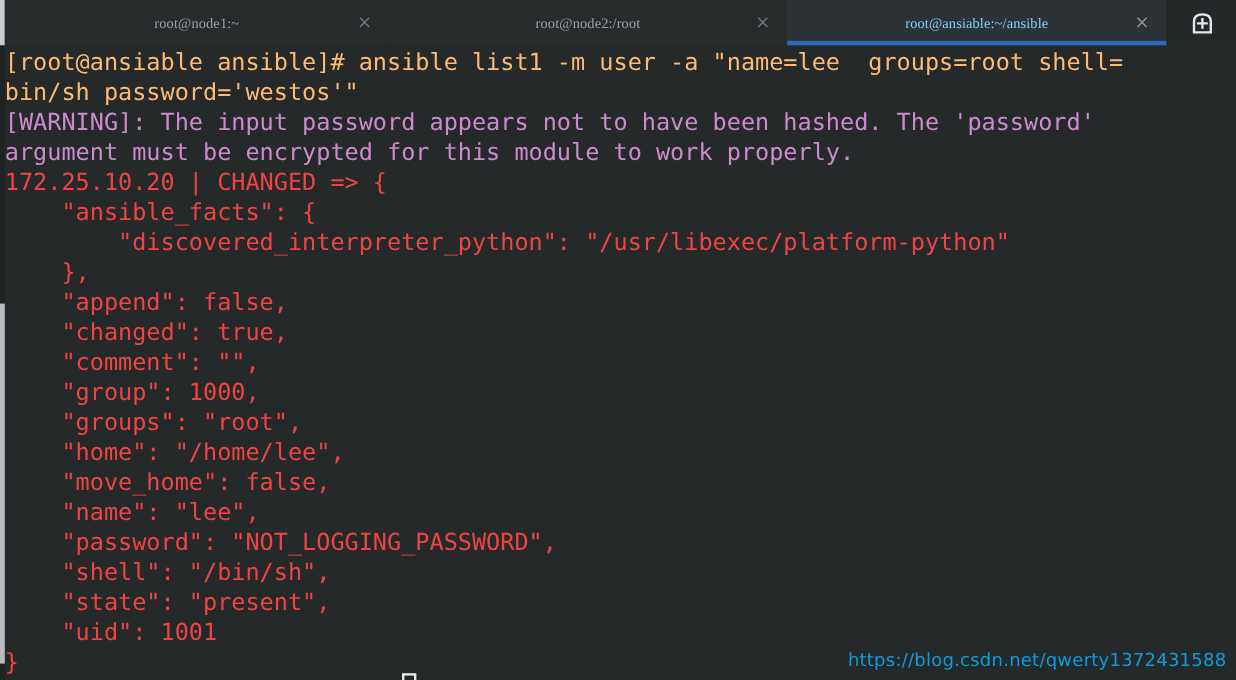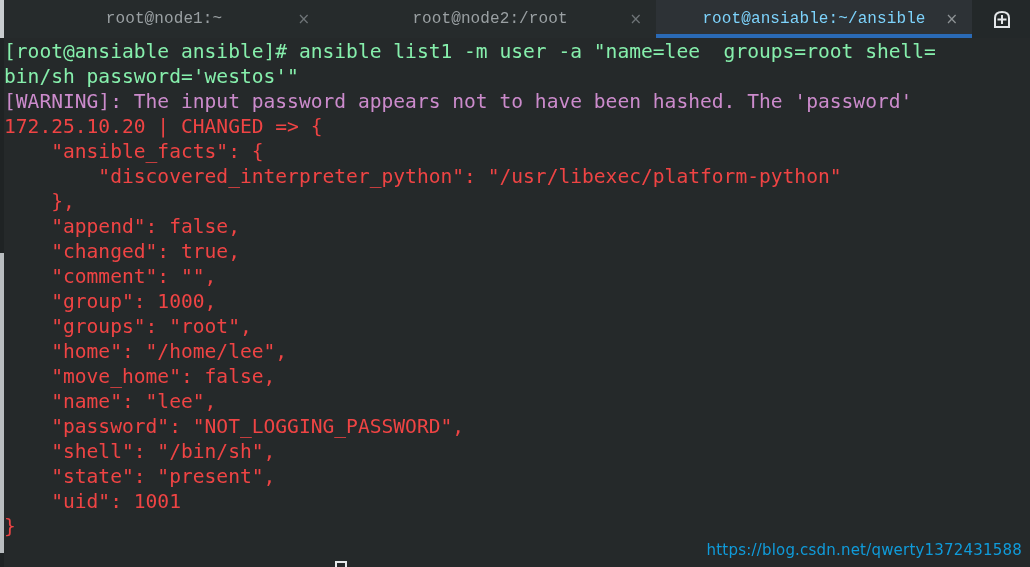--- a/index.html
+++ b/index.html
@@ -46,22 +46,22 @@
     align-items: center;
     justify-content: center;
     height: 38px;
     box-sizing: border-box;
     background: #232829;
     flex: 0 0 auto;
   }
   .tab.inactive { background: #262b2c; }
   .tab.active   { background: #2d3236; }
   .tab-label {
-    font-family: Liberation Mono, monospace;
-    font-size: 16px;
+    font-family: Liberation Serif, serif;
+    font-size: 12px;
     color: #9aa0a3;
     letter-spacing: 0.1px;
     white-space: nowrap;
     text-align: right;
   }
   .tab.active .tab-label {
     color: #7dd3fc;
   }
   .tab-close {
     position: absolute;
@@ -126,21 +126,21 @@
     padding-top: 1px;
   }
   .line {
     font-family: "DejaVu Sans Mono", monospace;
     font-size: 19.6px;
     line-height: 25px;
     white-space: pre;
     letter-spacing: 0px;
     height: 25px;
   }
-  .c-white   { color: #86efac; }
+  .c-white   { color: #fdba74; }
   .c-magenta { color: #cc8bcc; }
   .c-yellow  { color: #ef4444; }
 
   .cursor-block {
     position: absolute;
     left: 335px;
     top: 523px;
     width: 12px;
     height: 10px;
     border: 2px solid #e6e8ea;
@@ -193,20 +193,21 @@
   <div class="terminal">
 
     <div class="term-scrollbar">
       <div class="thumb" id="scroll-thumb" style="top: 215px; height: 300px;"></div>
     </div>
 
     <div class="term-lines" id="term-lines">
         <div class="line c-white">[root@ansiable ansible]# ansible list1 -m user -a "name=lee  groups=root shell=</div>
         <div class="line c-white">bin/sh password='westos'"</div>
         <div class="line c-magenta">[WARNING]: The input password appears not to have been hashed. The 'password'</div>
+        <div class="line c-magenta">argument must be encrypted for this module to work properly.</div>
         <div class="line c-yellow">172.25.10.20 | CHANGED =&gt; {</div>
         <div class="line c-yellow">    "ansible_facts": {</div>
         <div class="line c-yellow">        "discovered_interpreter_python": "/usr/libexec/platform-python"</div>
         <div class="line c-yellow">    },</div>
         <div class="line c-yellow">    "append": false,</div>
         <div class="line c-yellow">    "changed": true,</div>
         <div class="line c-yellow">    "comment": "",</div>
         <div class="line c-yellow">    "group": 1000,</div>
         <div class="line c-yellow">    "groups": "root",</div>
         <div class="line c-yellow">    "home": "/home/lee",</div>

